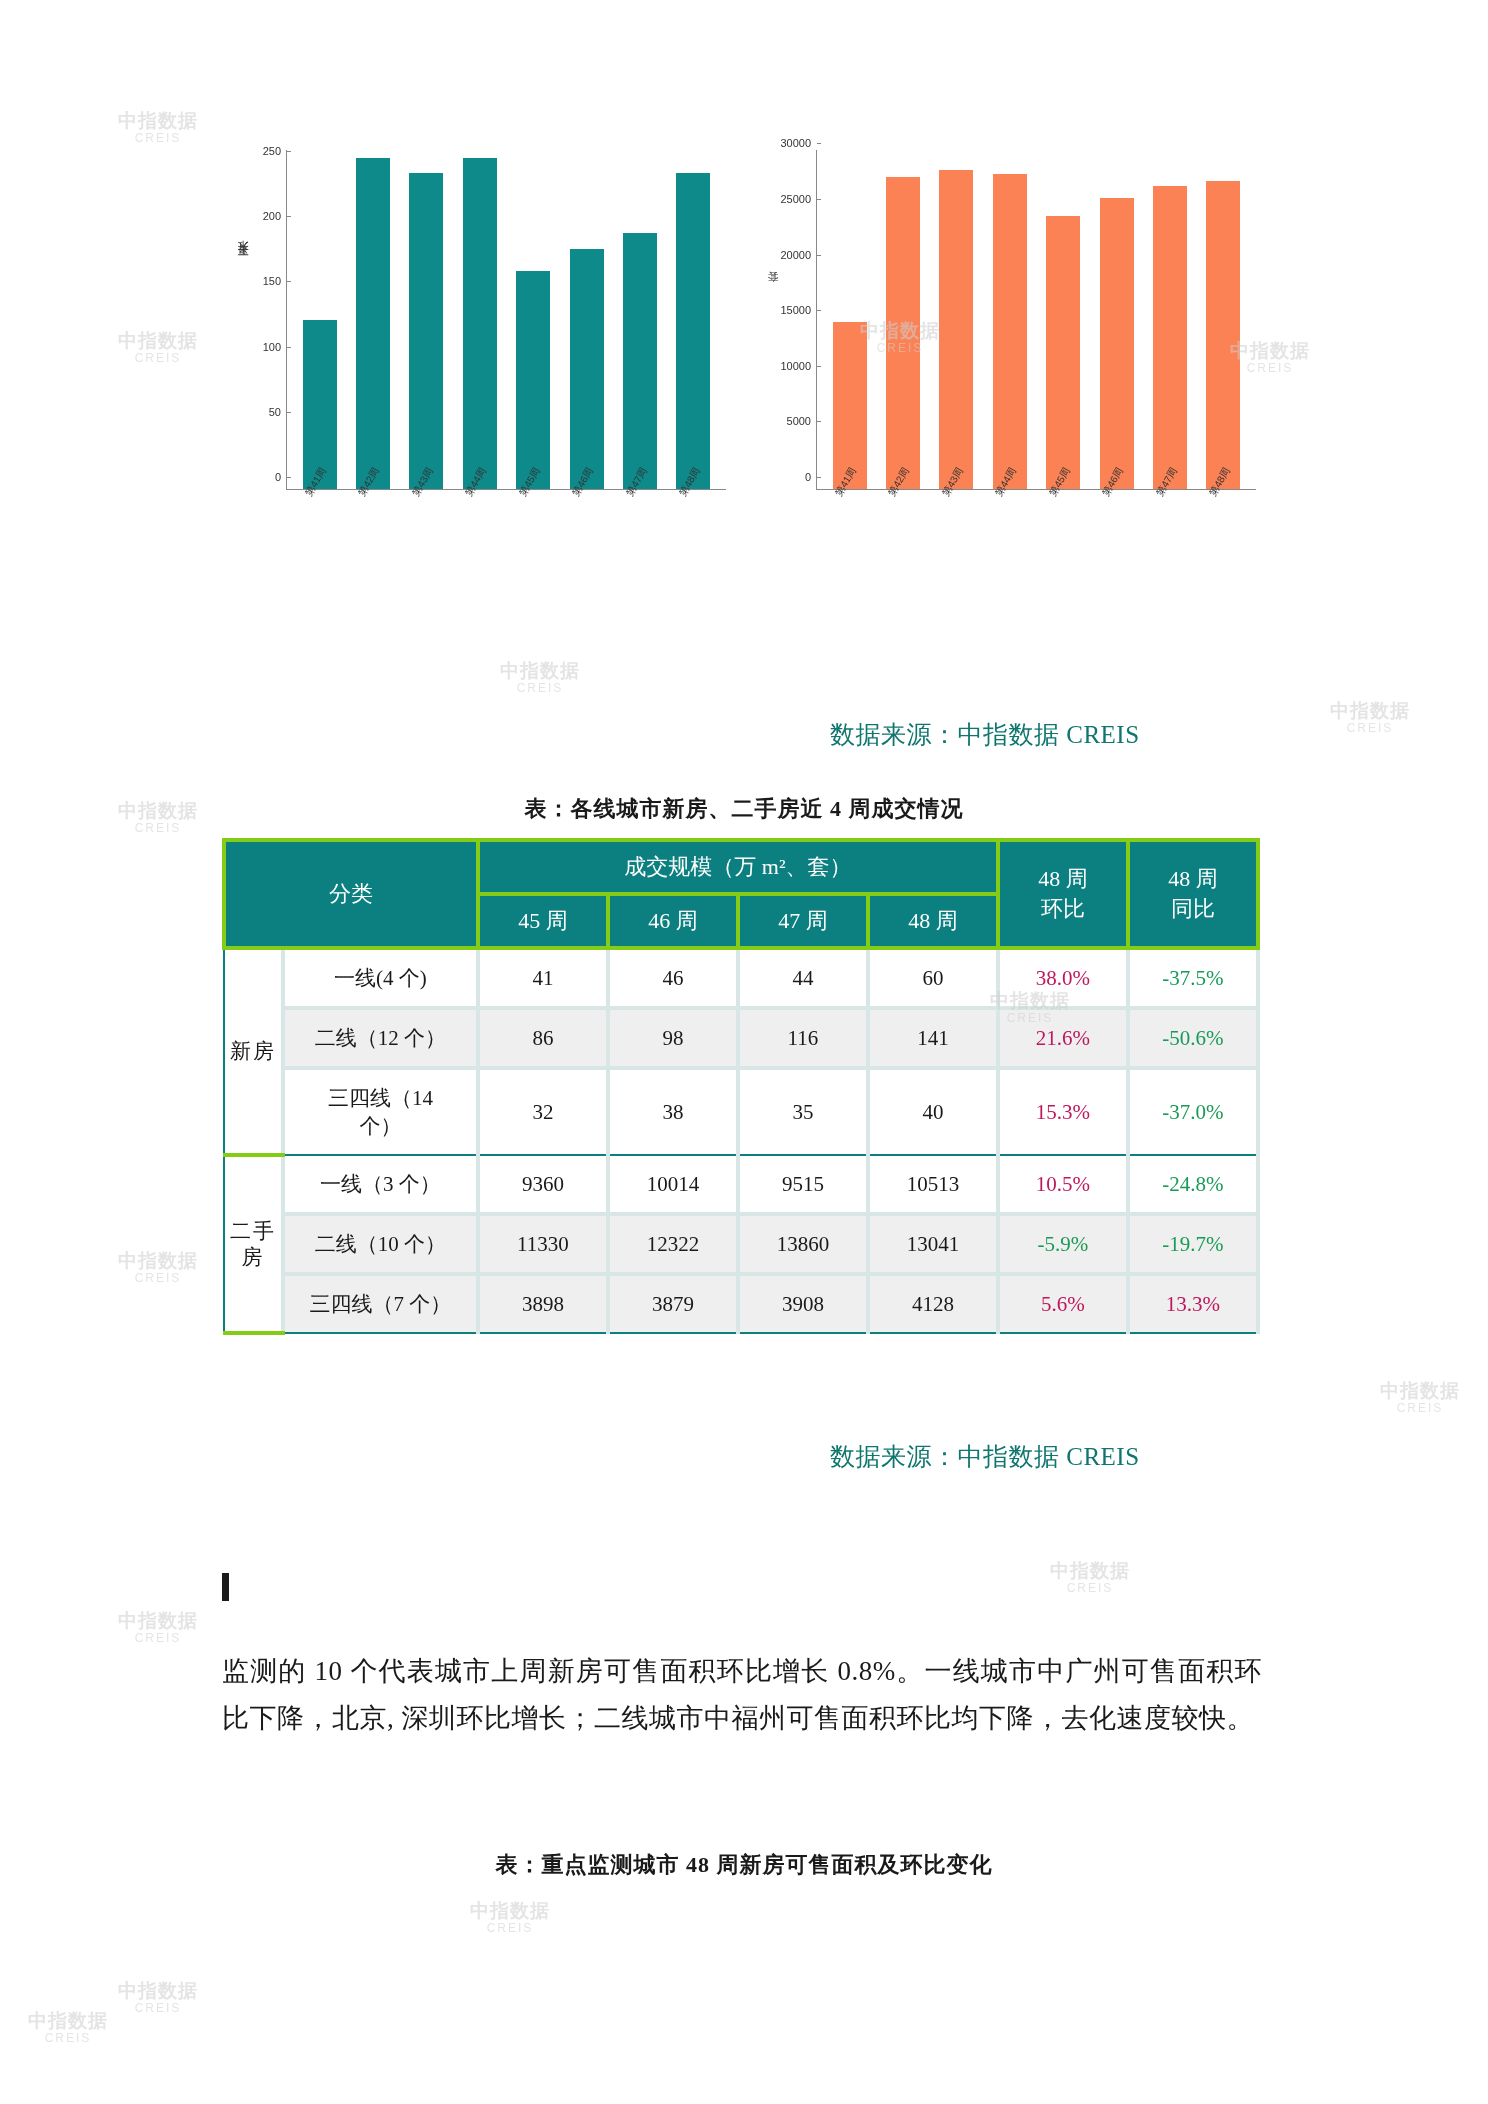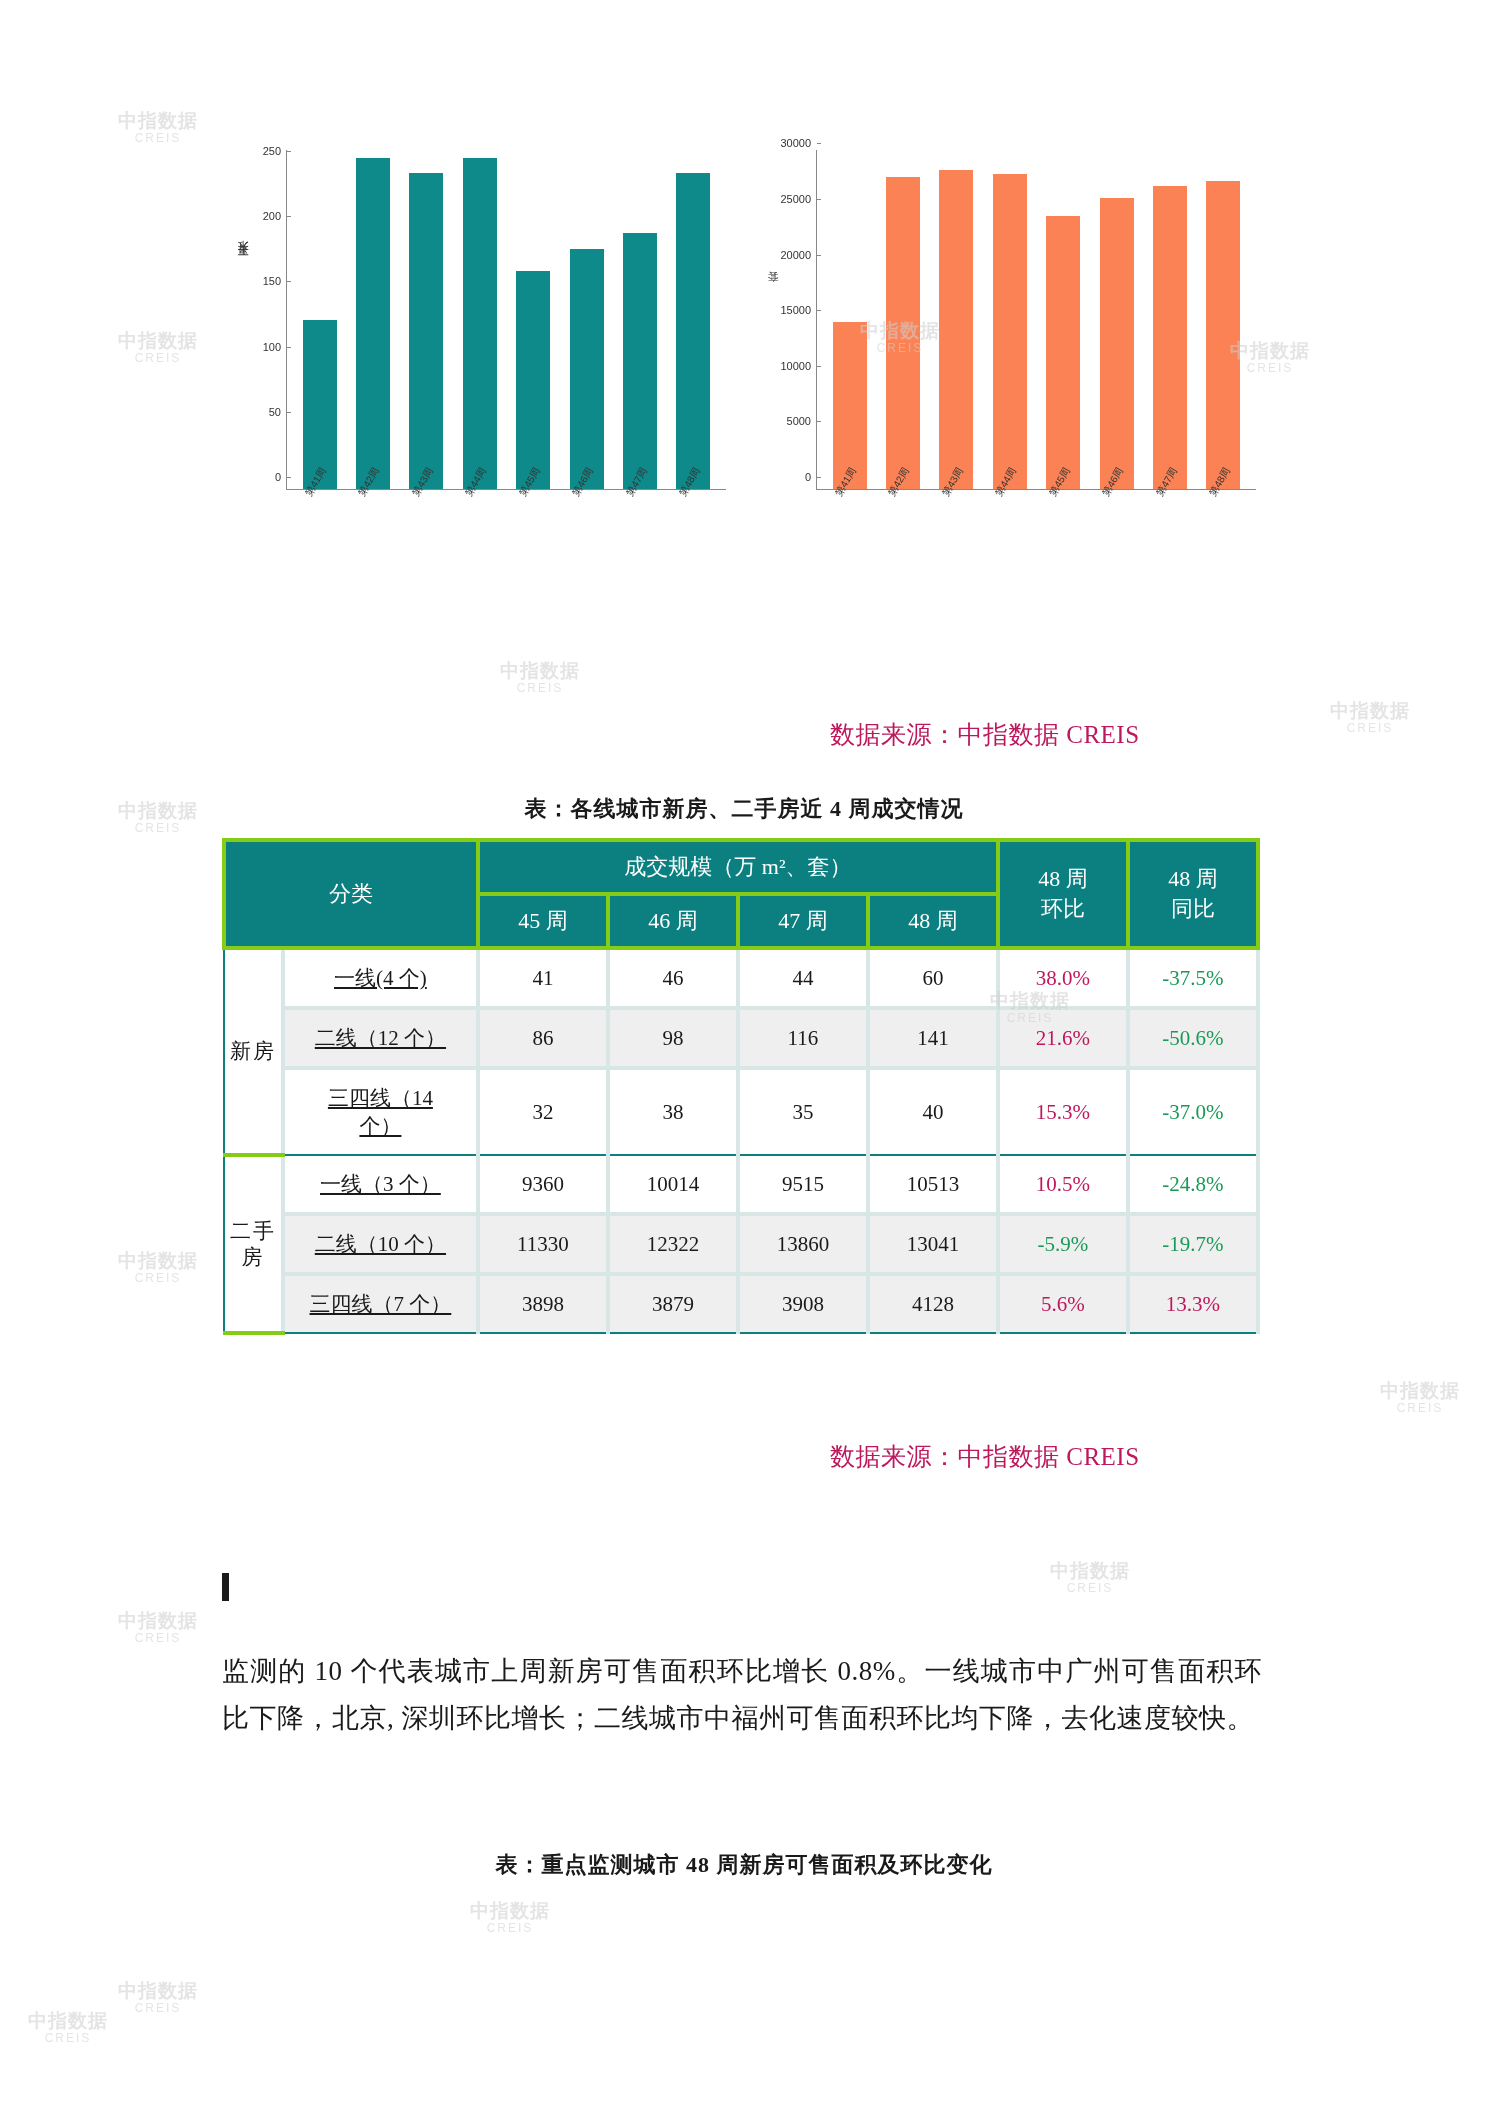--- a/index.html
+++ b/index.html
@@ -129,21 +129,21 @@
     transform: rotate(-60deg);
     transform-origin: left top;
     white-space: nowrap;
   }
 
   
   .src-note {
     position: absolute;
     font-size: 25px;
     font-family: "Liberation Serif", serif;
-    color: #be185d;
+    color: #0f766e;
     letter-spacing: .5px;
   }
   .tbl-title {
     position: absolute;
     width: 100%;
     text-align: center;
     font-size: 22px;
     font-weight: bold;
     letter-spacing: 1px;
     margin-top: 12px;
@@ -182,21 +182,20 @@
     font-size: 21px;
     width: 58px;
     letter-spacing: 2px;
     line-height: 1.25;
   }
   .cat {
     background: #ffffff;
     font-size: 21px;
     padding: 14px 20px;
     border-color: #d9e6e6 !important;
-    text-decoration: underline;
   }
   .val {
     background: #ffffff;
     font-size: 21px;
     padding: 14px 4px;
     border-color: #d9e6e6 !important;
   }
   tr.alt .cat, tr.alt .val { background: #efefef; }
   .pct { font-size: 21px; padding: 14px 4px; border-color: #d9e6e6 !important; background:#ffffff;}
   tr.alt .pct { background: #efefef; }

